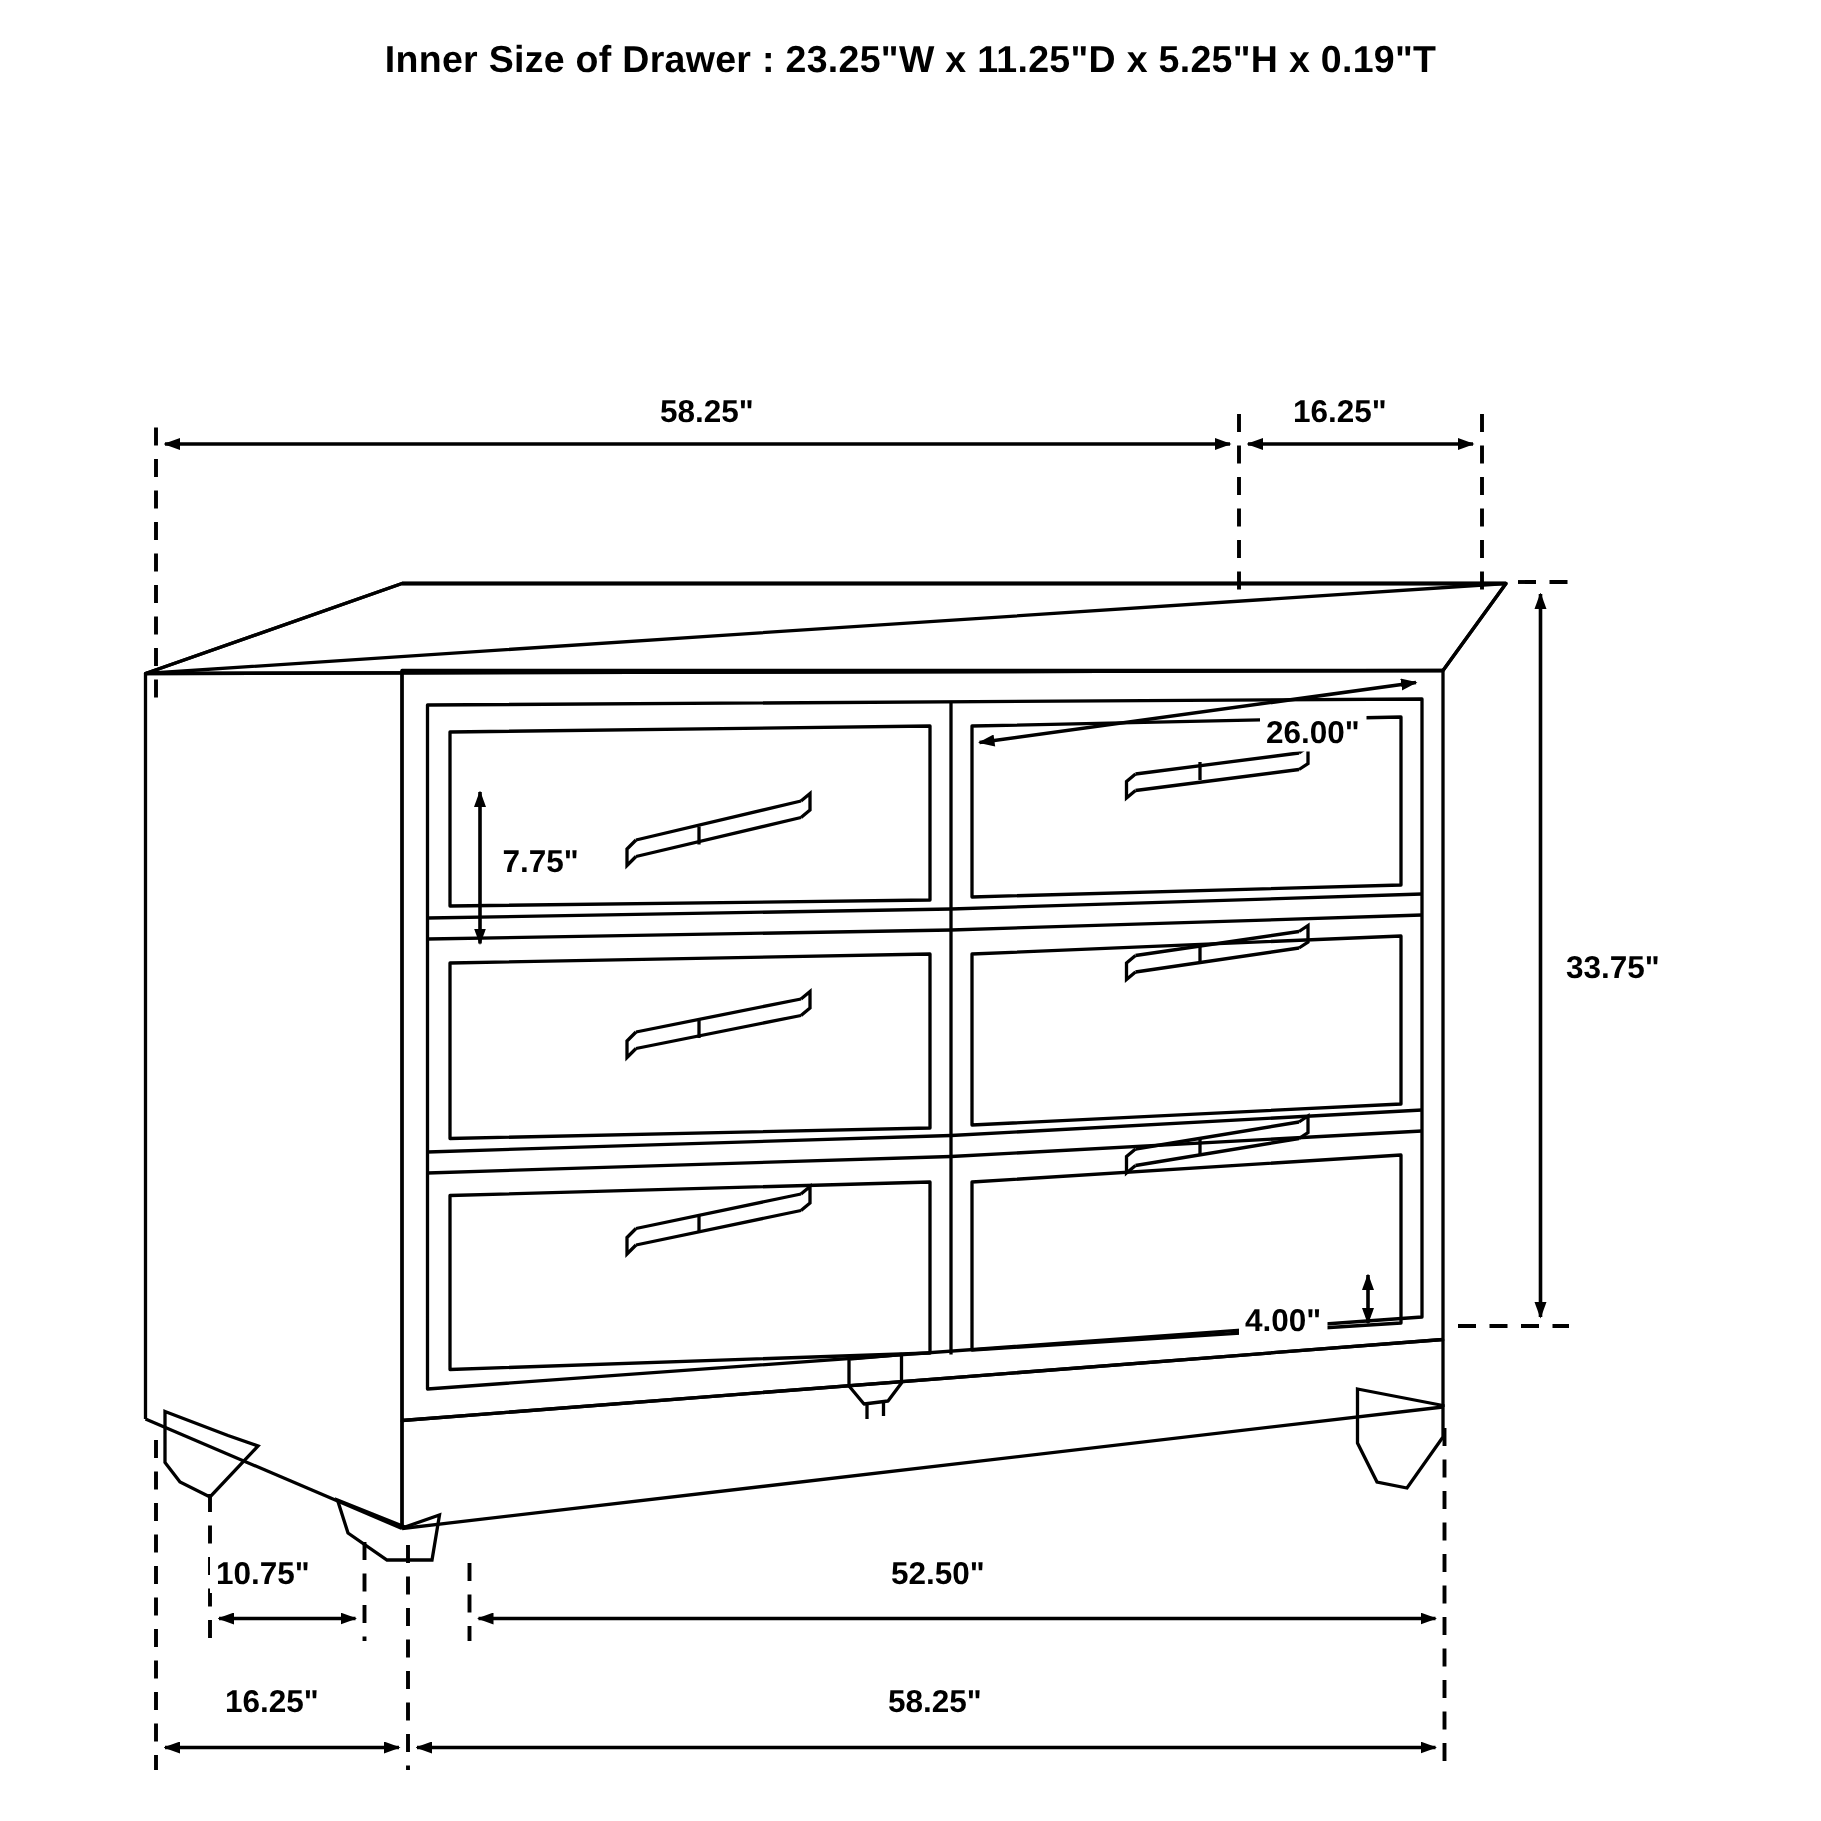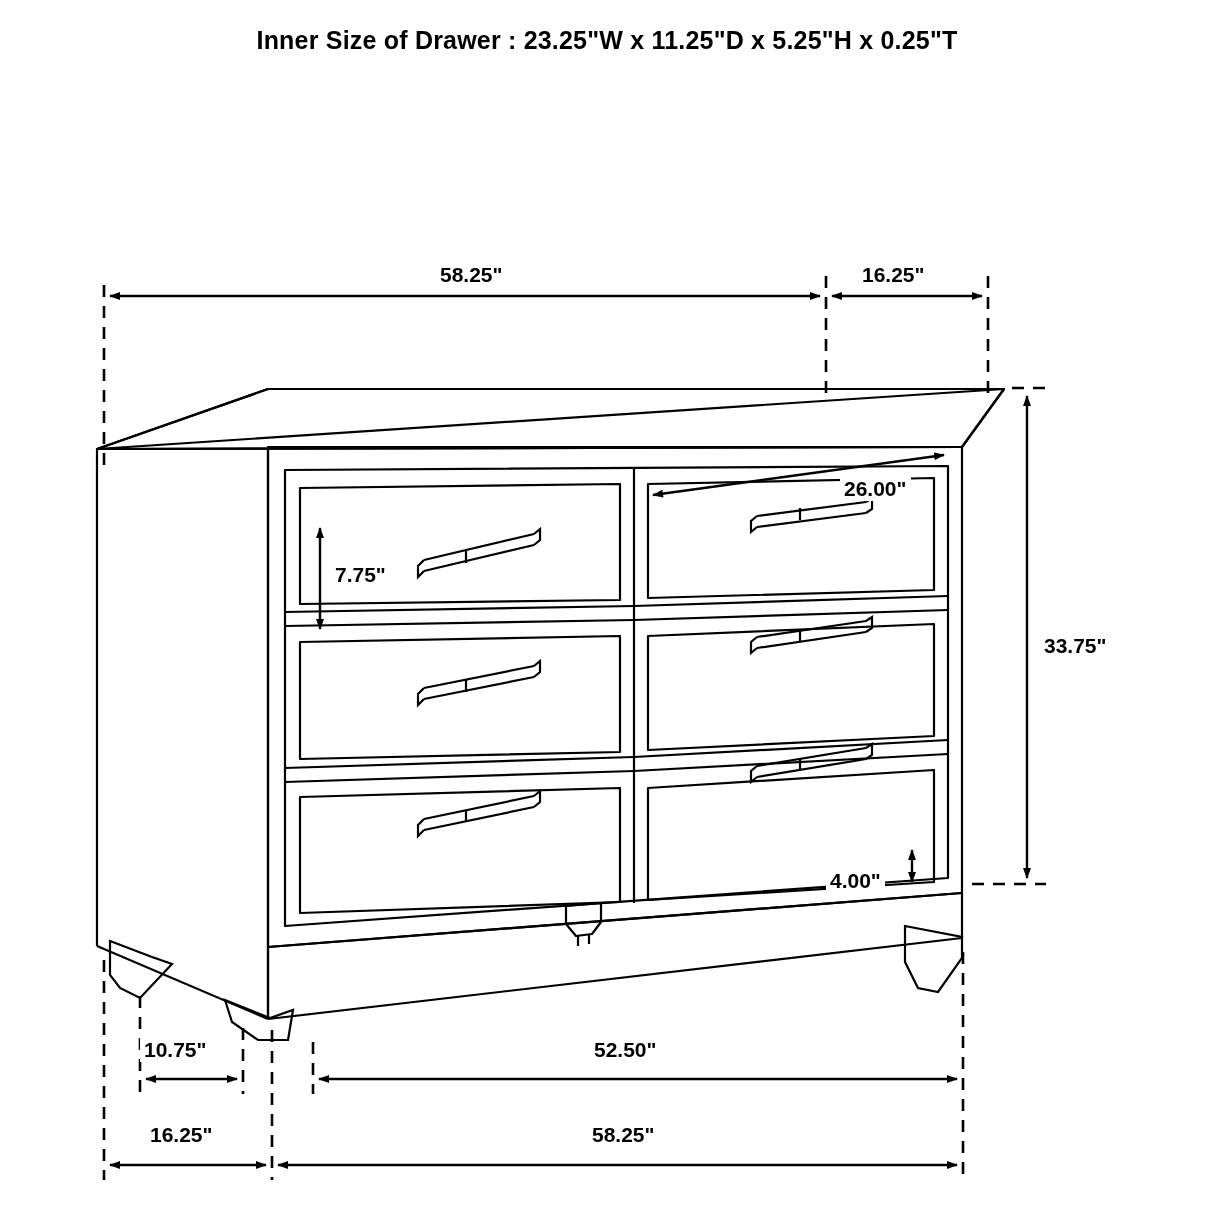--- a/index.html
+++ b/index.html
@@ -46,21 +46,21 @@
     background: #ffffff;
     padding: 0 4px;
     line-height: 24px;
   }
 </style>
 </head>
 <body>
 
 <div id="stage">
 
-  <div class="title">Inner Size of Drawer : 23.25"W x 11.25"D x 5.25"H x 0.25"T</div>
+  <div class="title">Inner Size of Drawer : 23.25"W x 11.25"D x 5.25"H x 0.19"T</div>
 
   <svg class="diagram" viewBox="0 0 1214 1214">
     <defs>
       <marker id="arrHead" markerWidth="12" markerHeight="12" refX="10" refY="4" orient="auto" markerUnits="userSpaceOnUse">
         <path d="M0,0 L11,4 L0,8 z" fill="#000"></path>
       </marker>
       <marker id="arrTail" markerWidth="12" markerHeight="12" refX="1" refY="4" orient="auto" markerUnits="userSpaceOnUse">
         <path d="M11,0 L0,4 L11,8 z" fill="#000"></path>
       </marker>
     </defs>

